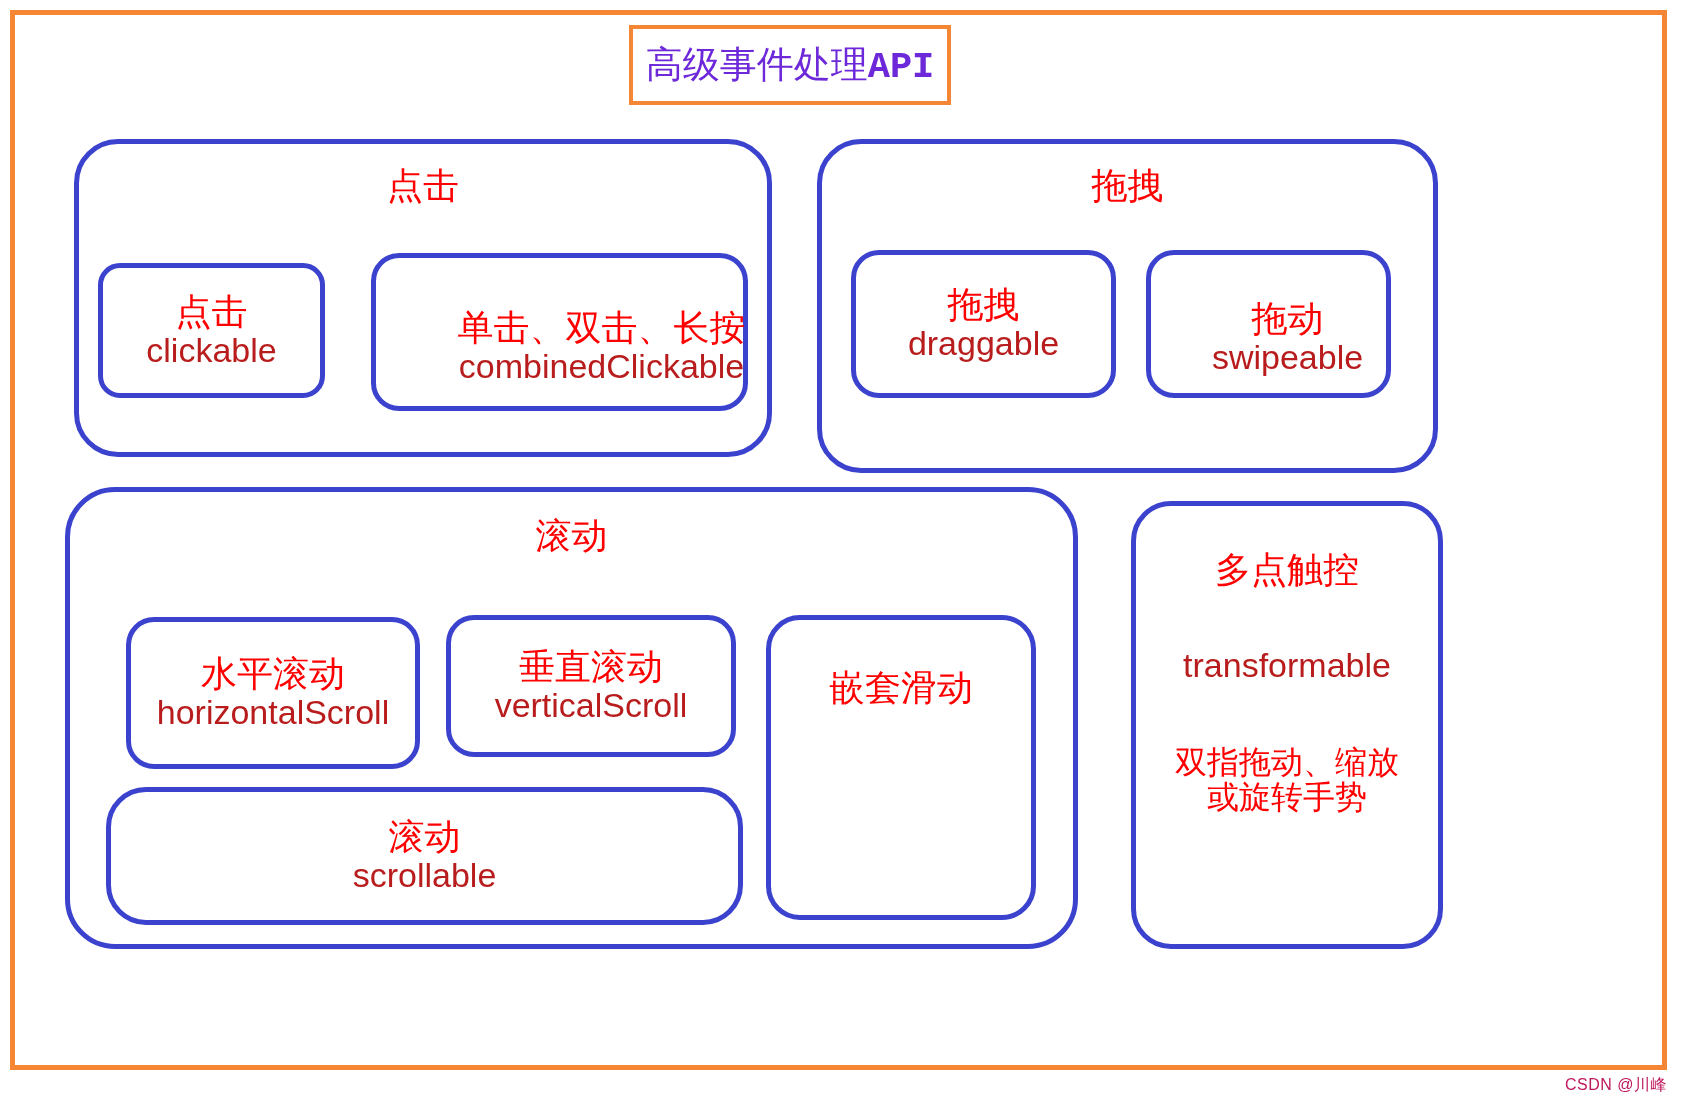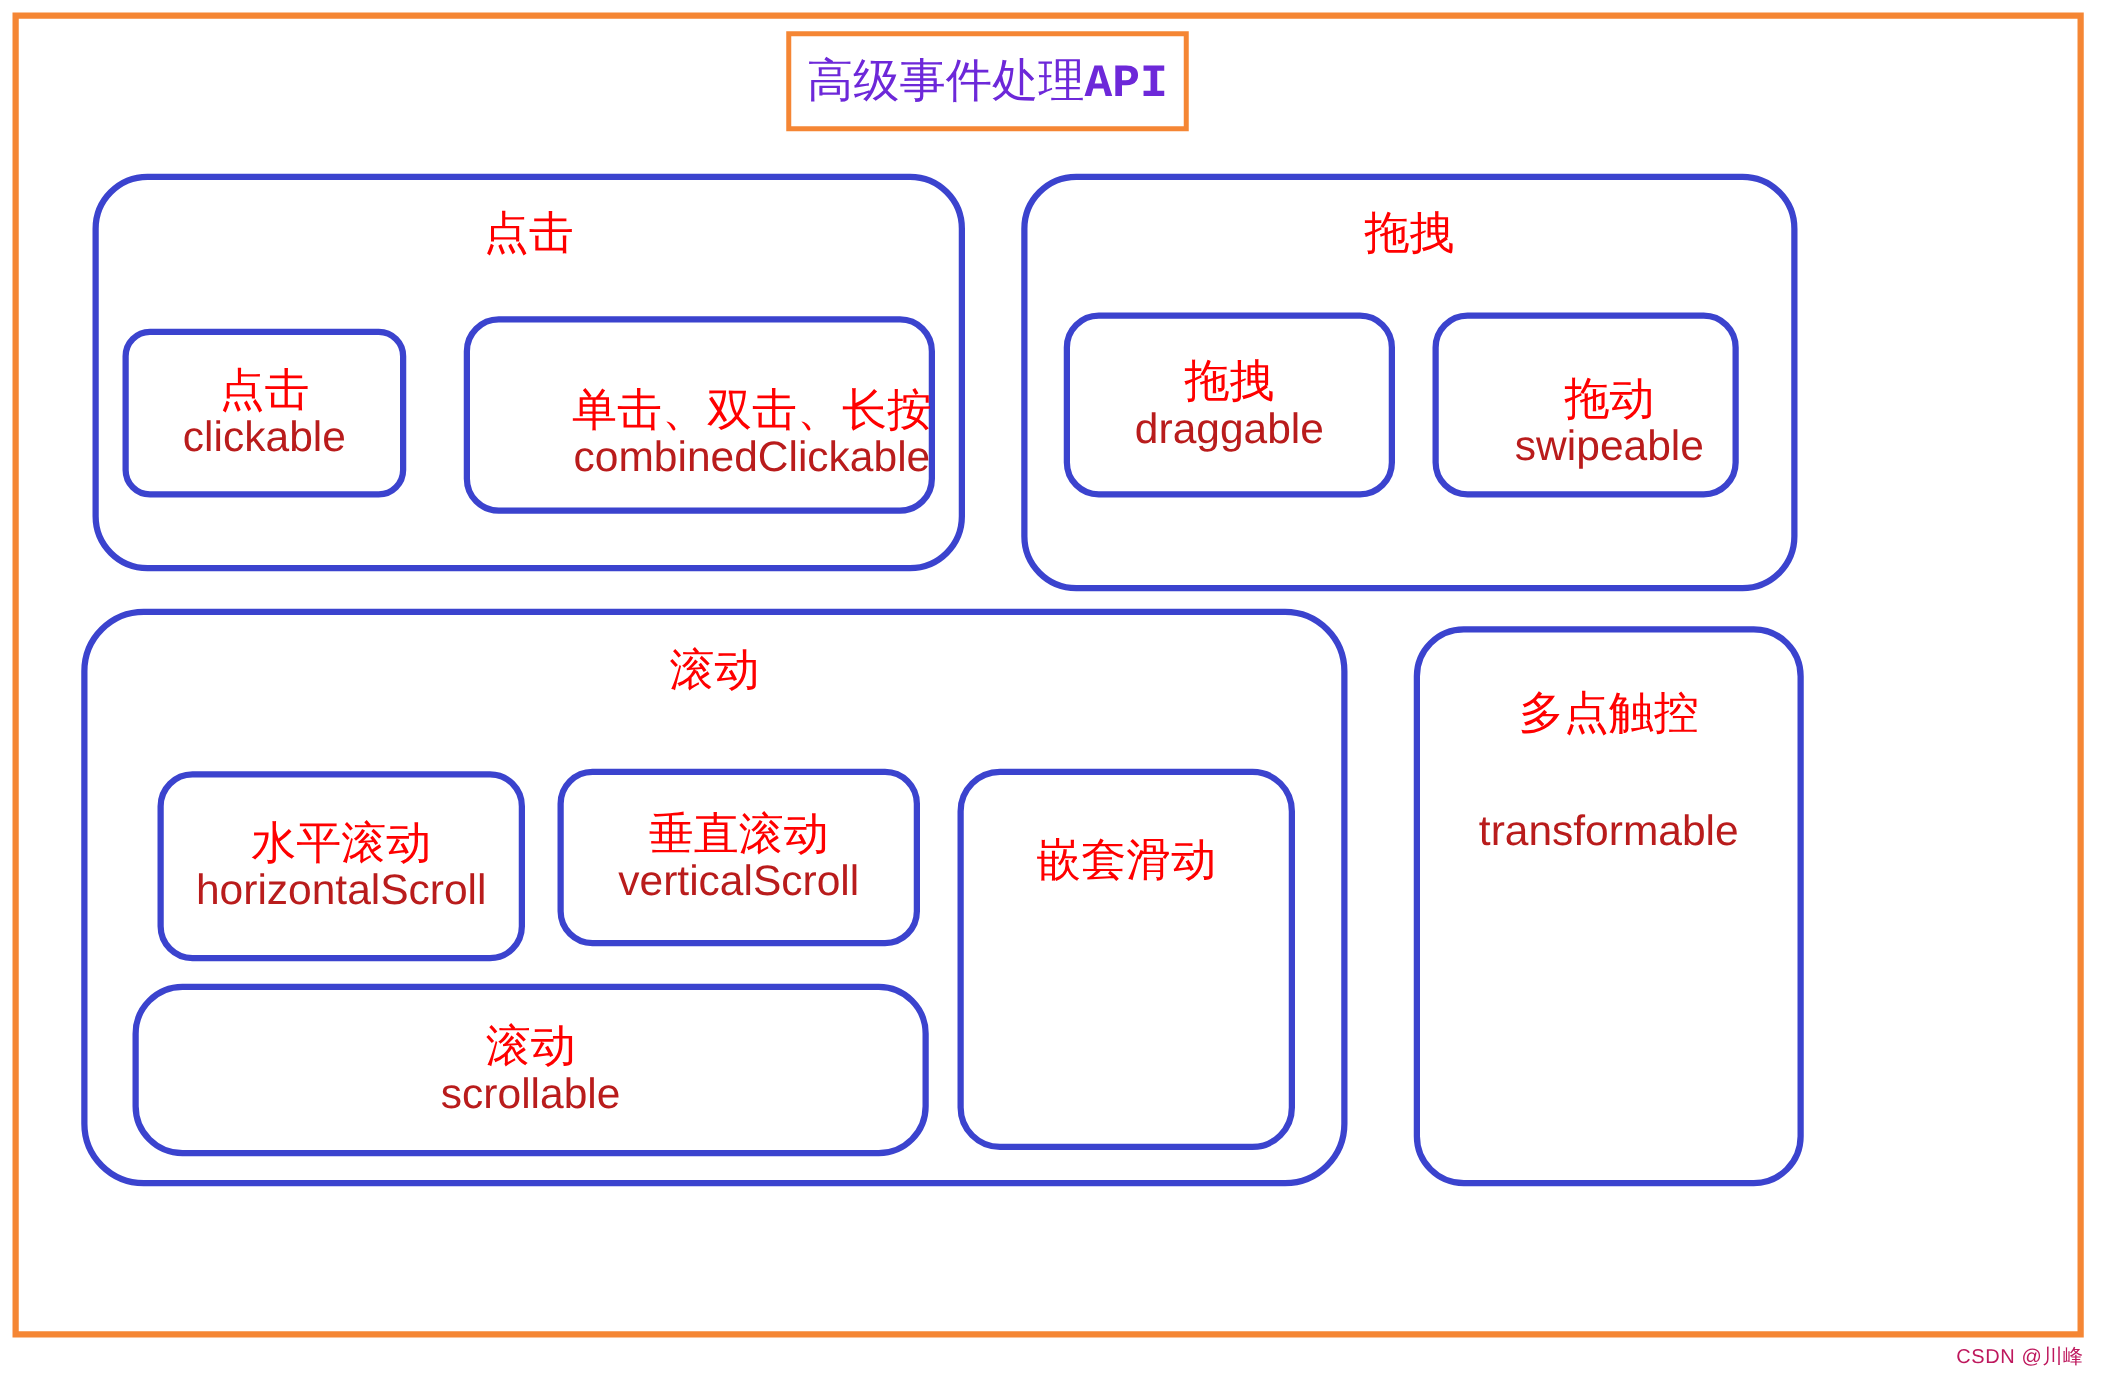--- a/index.html
+++ b/index.html
@@ -213,16 +213,20 @@
     <div class="en lbl-en-34">scrollable</div>
   </div>
 
   <div class="bx" id="box-multitouch"></div>
   <div class="box-inner" style="left:1131px; top:540px; width:312px; height:60px;">
     <div class="cn lbl-cn-34">多点触控</div>
   </div>
   <div class="box-inner" style="left:1131px; top:635px; width:312px; height:60px;">
     <div class="en lbl-en-34">transformable</div>
   </div>
+  <div class="box-inner" style="left:1131px; top:725px; width:312px; height:110px;">
+    <div class="cn lbl-cn-28">双指拖动、缩放</div>
+    <div class="cn lbl-cn-28">或旋转手势</div>
+  </div>
 
   <div class="watermark">CSDN @川峰</div>
 
 </div>
 
 </body></html>

